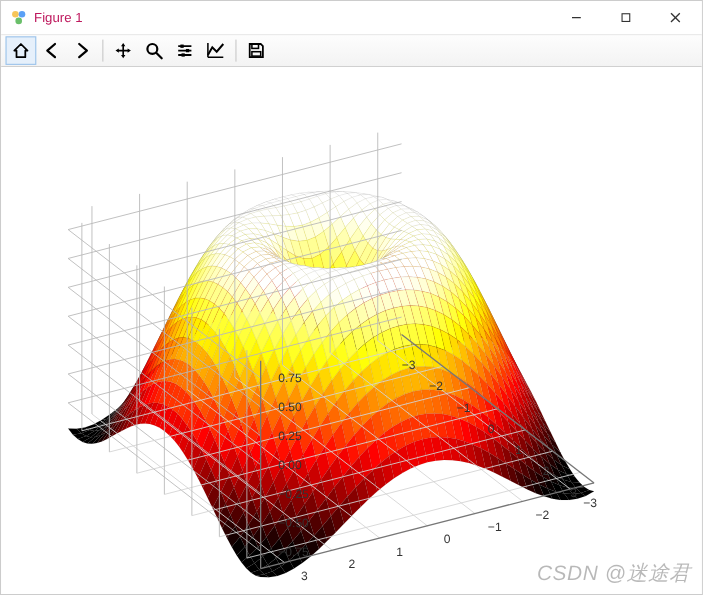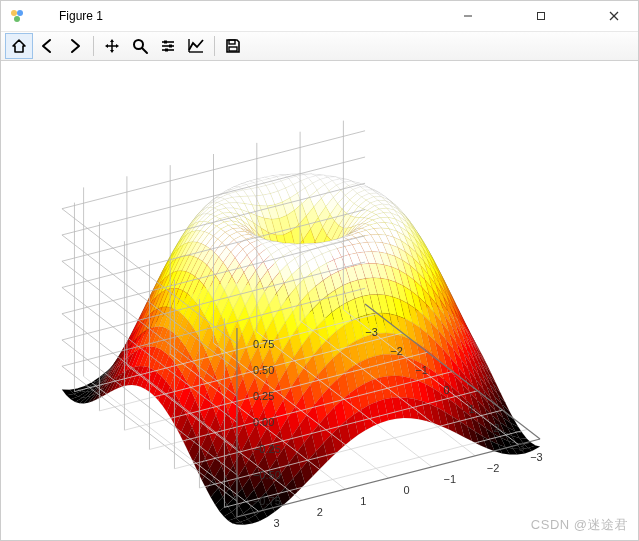--- a/index.html
+++ b/index.html
@@ -13,22 +13,21 @@
     overflow: hidden;
     position: relative;
     border: 1px solid #ccc;
   }
   .titlebar {
     height: 30px;
     background: #fff;
     display: flex;
     align-items: center;
     padding: 0 2px 0 8px;
-    color: #000000;
-    gap: 28px;
+    color: #be185d;
   }
   .titlebar .app-icon {
     width: 16px; height: 16px; margin-right: 6px;
     display: inline-flex; align-items: center; justify-content: center;
   }
   .titlebar .title { flex: 0 0 auto; }
   .titlebar .spacer { flex: 1; }
   .winbtn {
     width: 45px; height: 30px;
     display: inline-flex; align-items: center; justify-content: center;
@@ -54,23 +53,24 @@
   .tsep { width: 1px; height: 20px; background: #c8c8c8; margin: 0 4px; }
   .canvas-area {
     position: absolute;
     left: 0; right: 0; top: 60px; bottom: 0;
     background: #fff;
   }
   .watermark {
     position: absolute;
     right: 10px; bottom: 6px;
     color: rgba(0,0,0,0.28);
-    font-size: 13px;
+    font-size: 19px;
     letter-spacing: 0.5px;
     pointer-events: none;
+    font-style: italic;
   }
   svg { display: block; }
   .axis-label { font-size: 11px; fill: #333; font-family: Arial, sans-serif; }
 </style>
 </head>
 <body>
 
 <div class="titlebar">
   <span class="app-icon">
     <svg width="14" height="14" viewBox="0 0 14 14">

